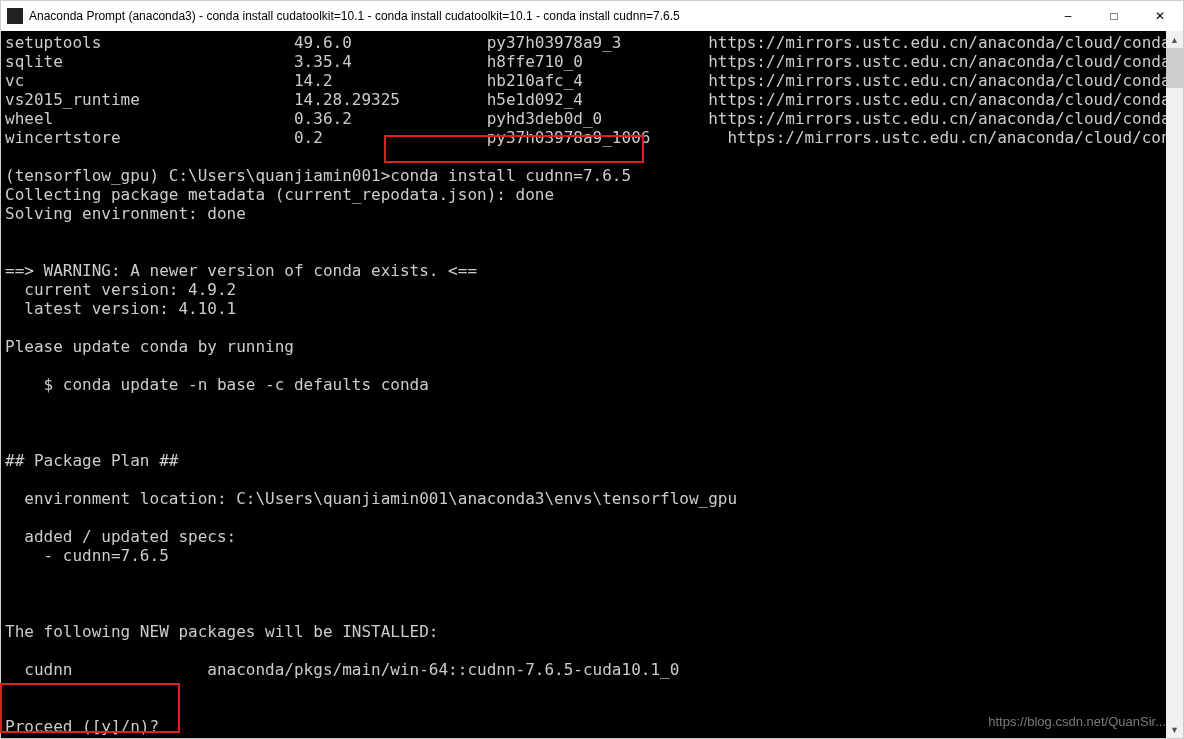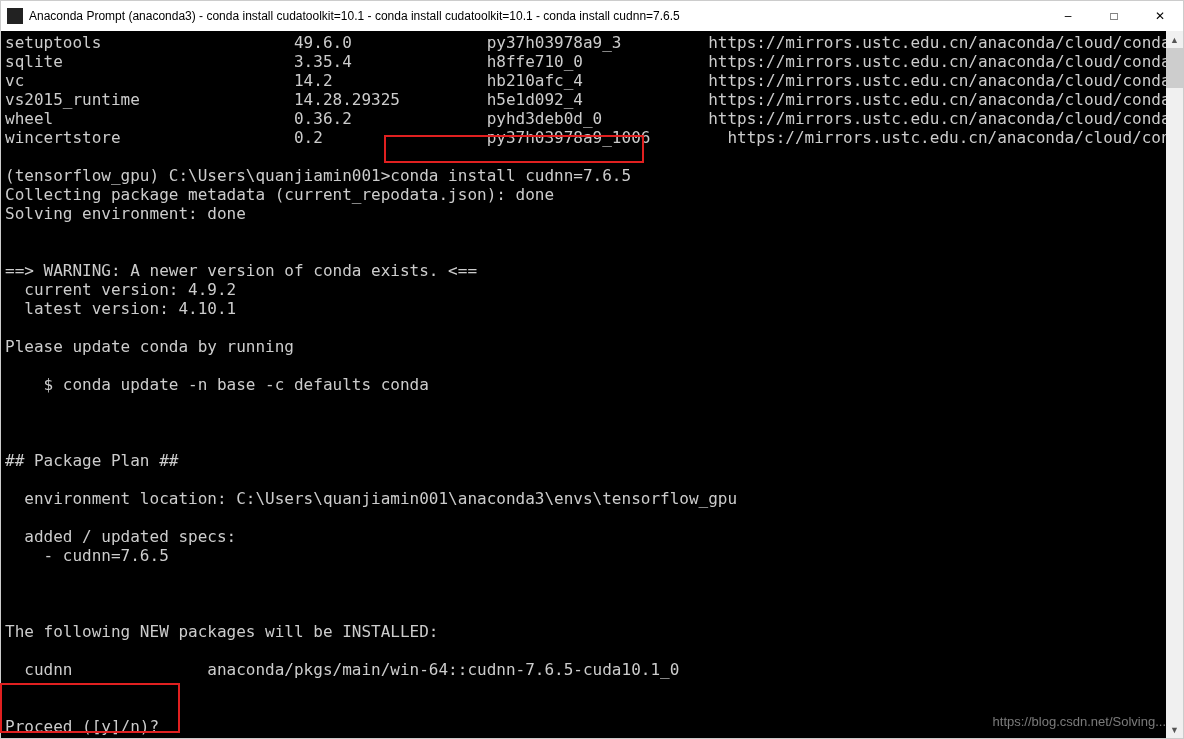--- a/index.html
+++ b/index.html
@@ -156,13 +156,13 @@
       <div class="scroll-arrow up">▲</div>
       <div class="scroll-thumb"></div>
       <div class="scroll-arrow down">▼</div>
     </div>
   </div>
 
 </div>
 
 <div class="hl-box hl1"></div>
 <div class="hl-box hl2"></div>
-<div class="watermark">https://blog.csdn.net/Solving...</div>
+<div class="watermark">https://blog.csdn.net/QuanSir...</div>
 
 </body></html>

